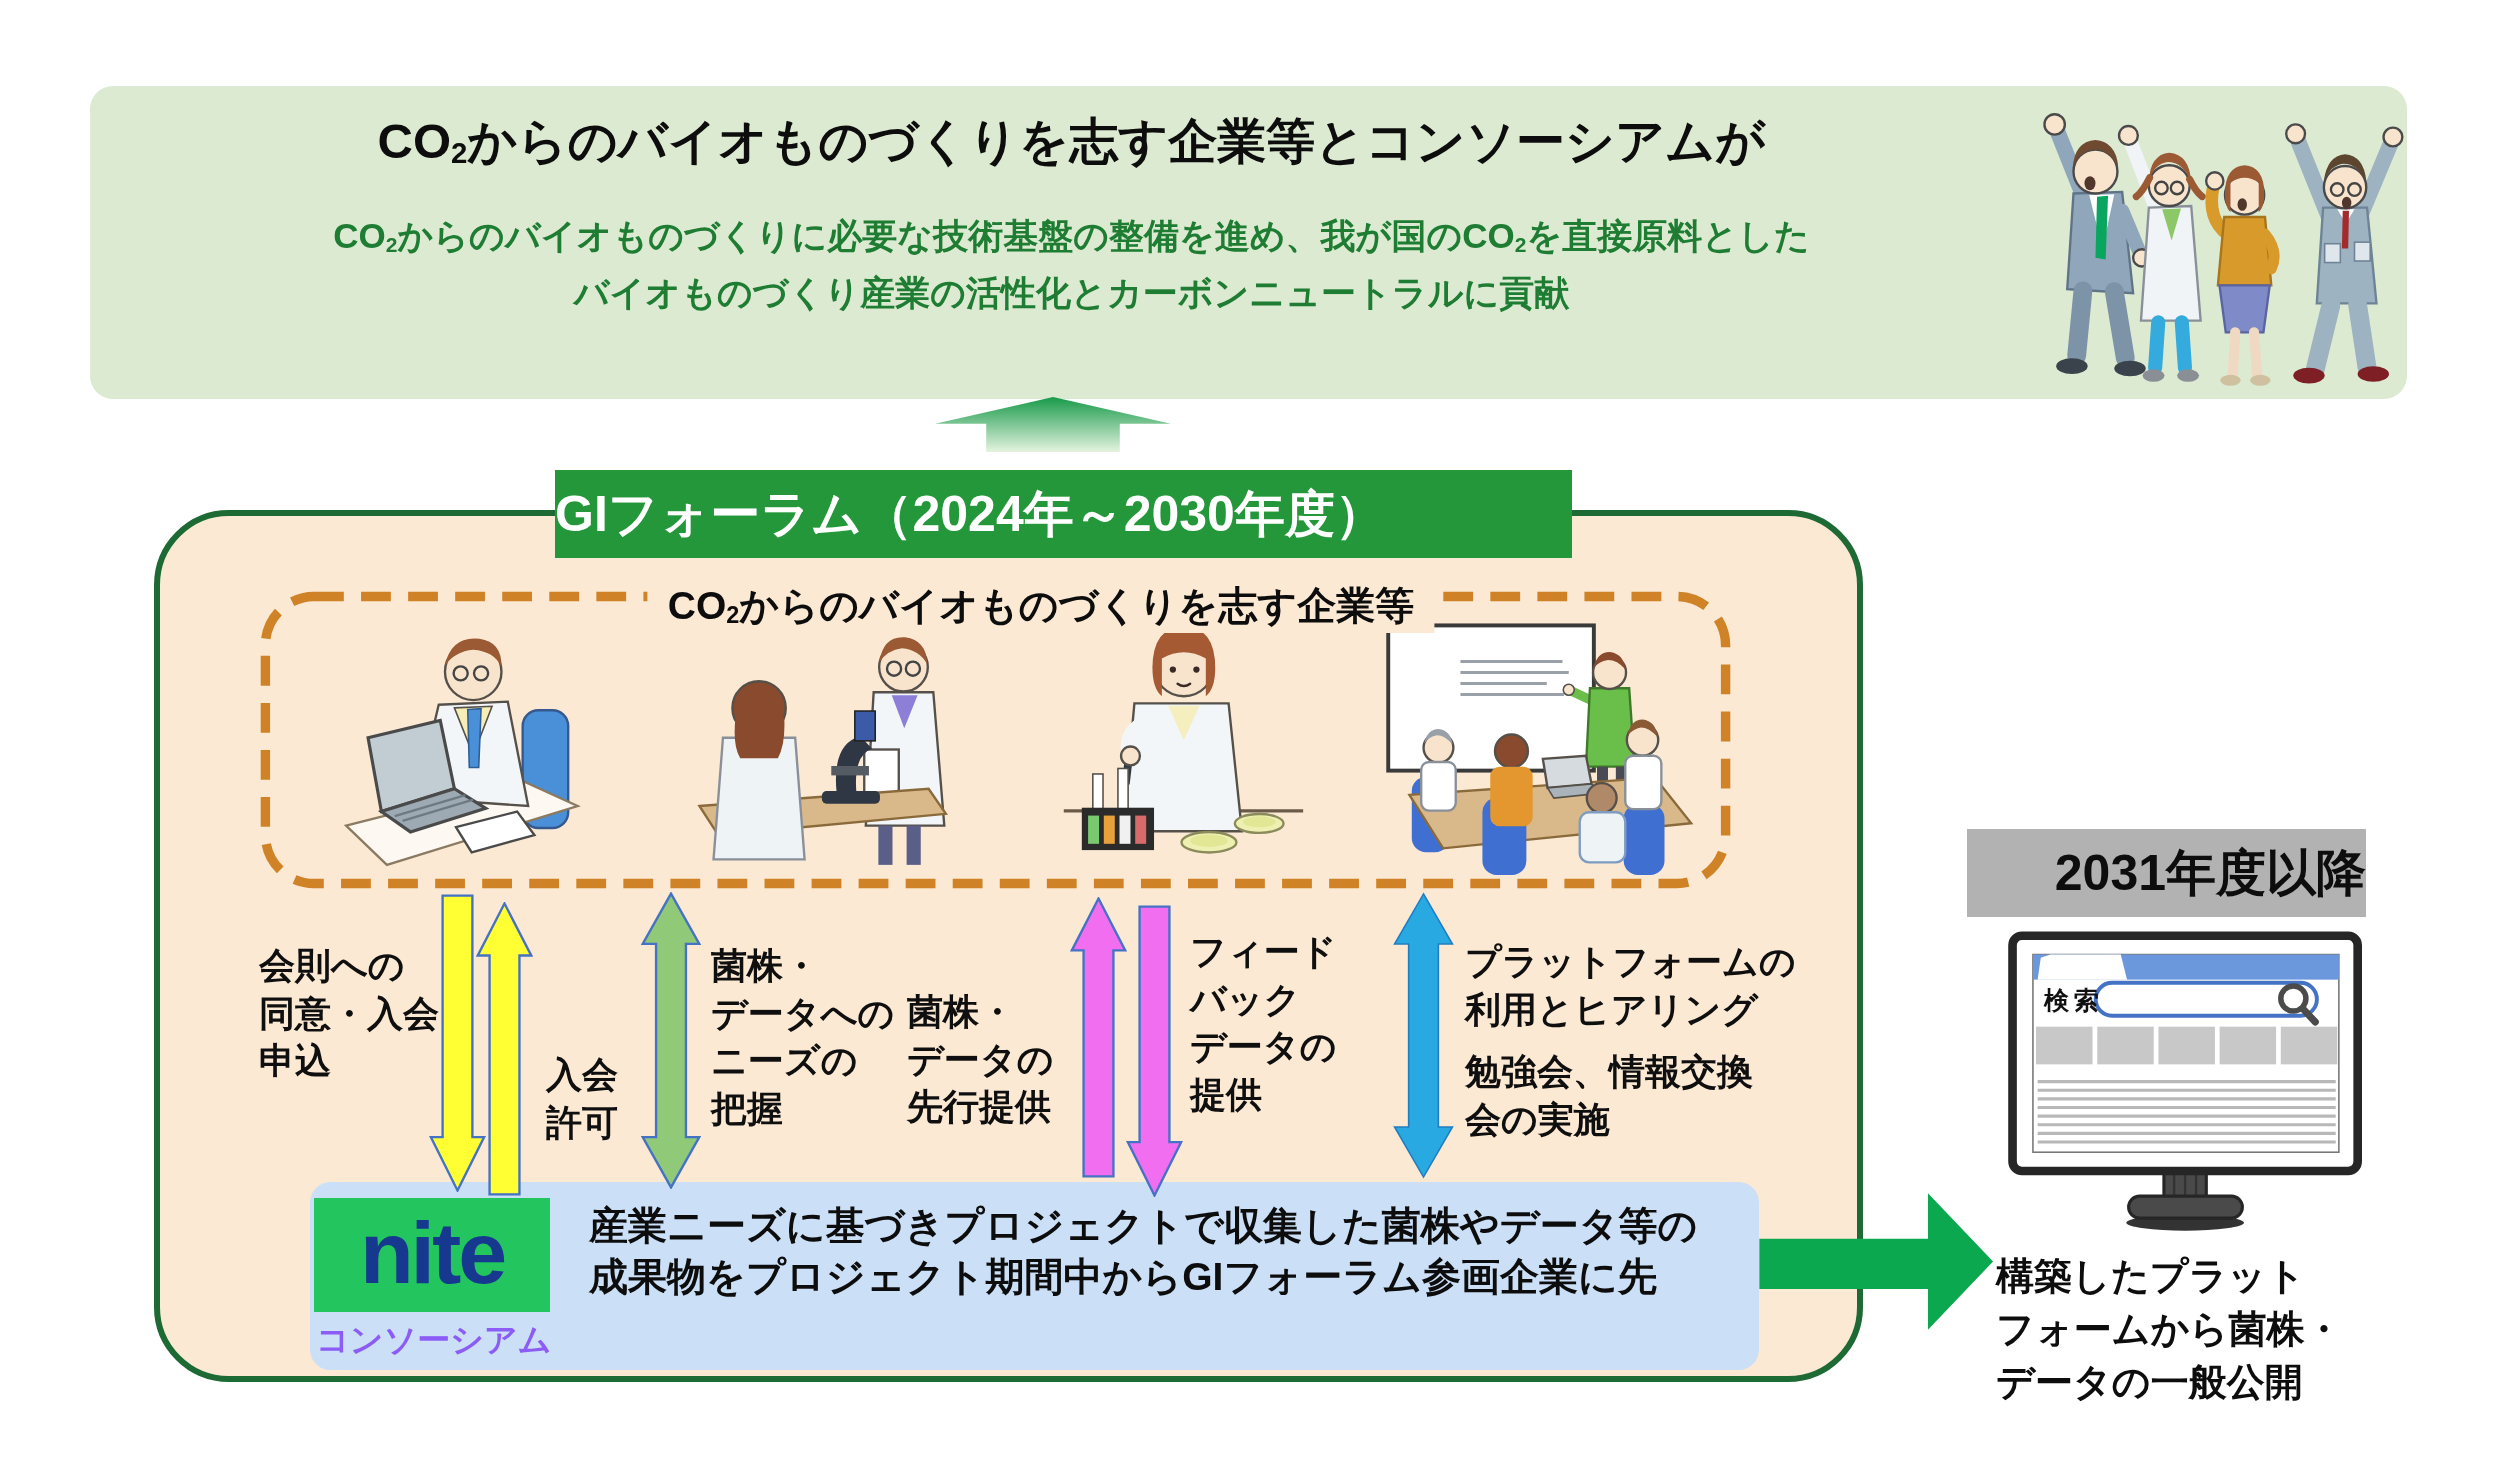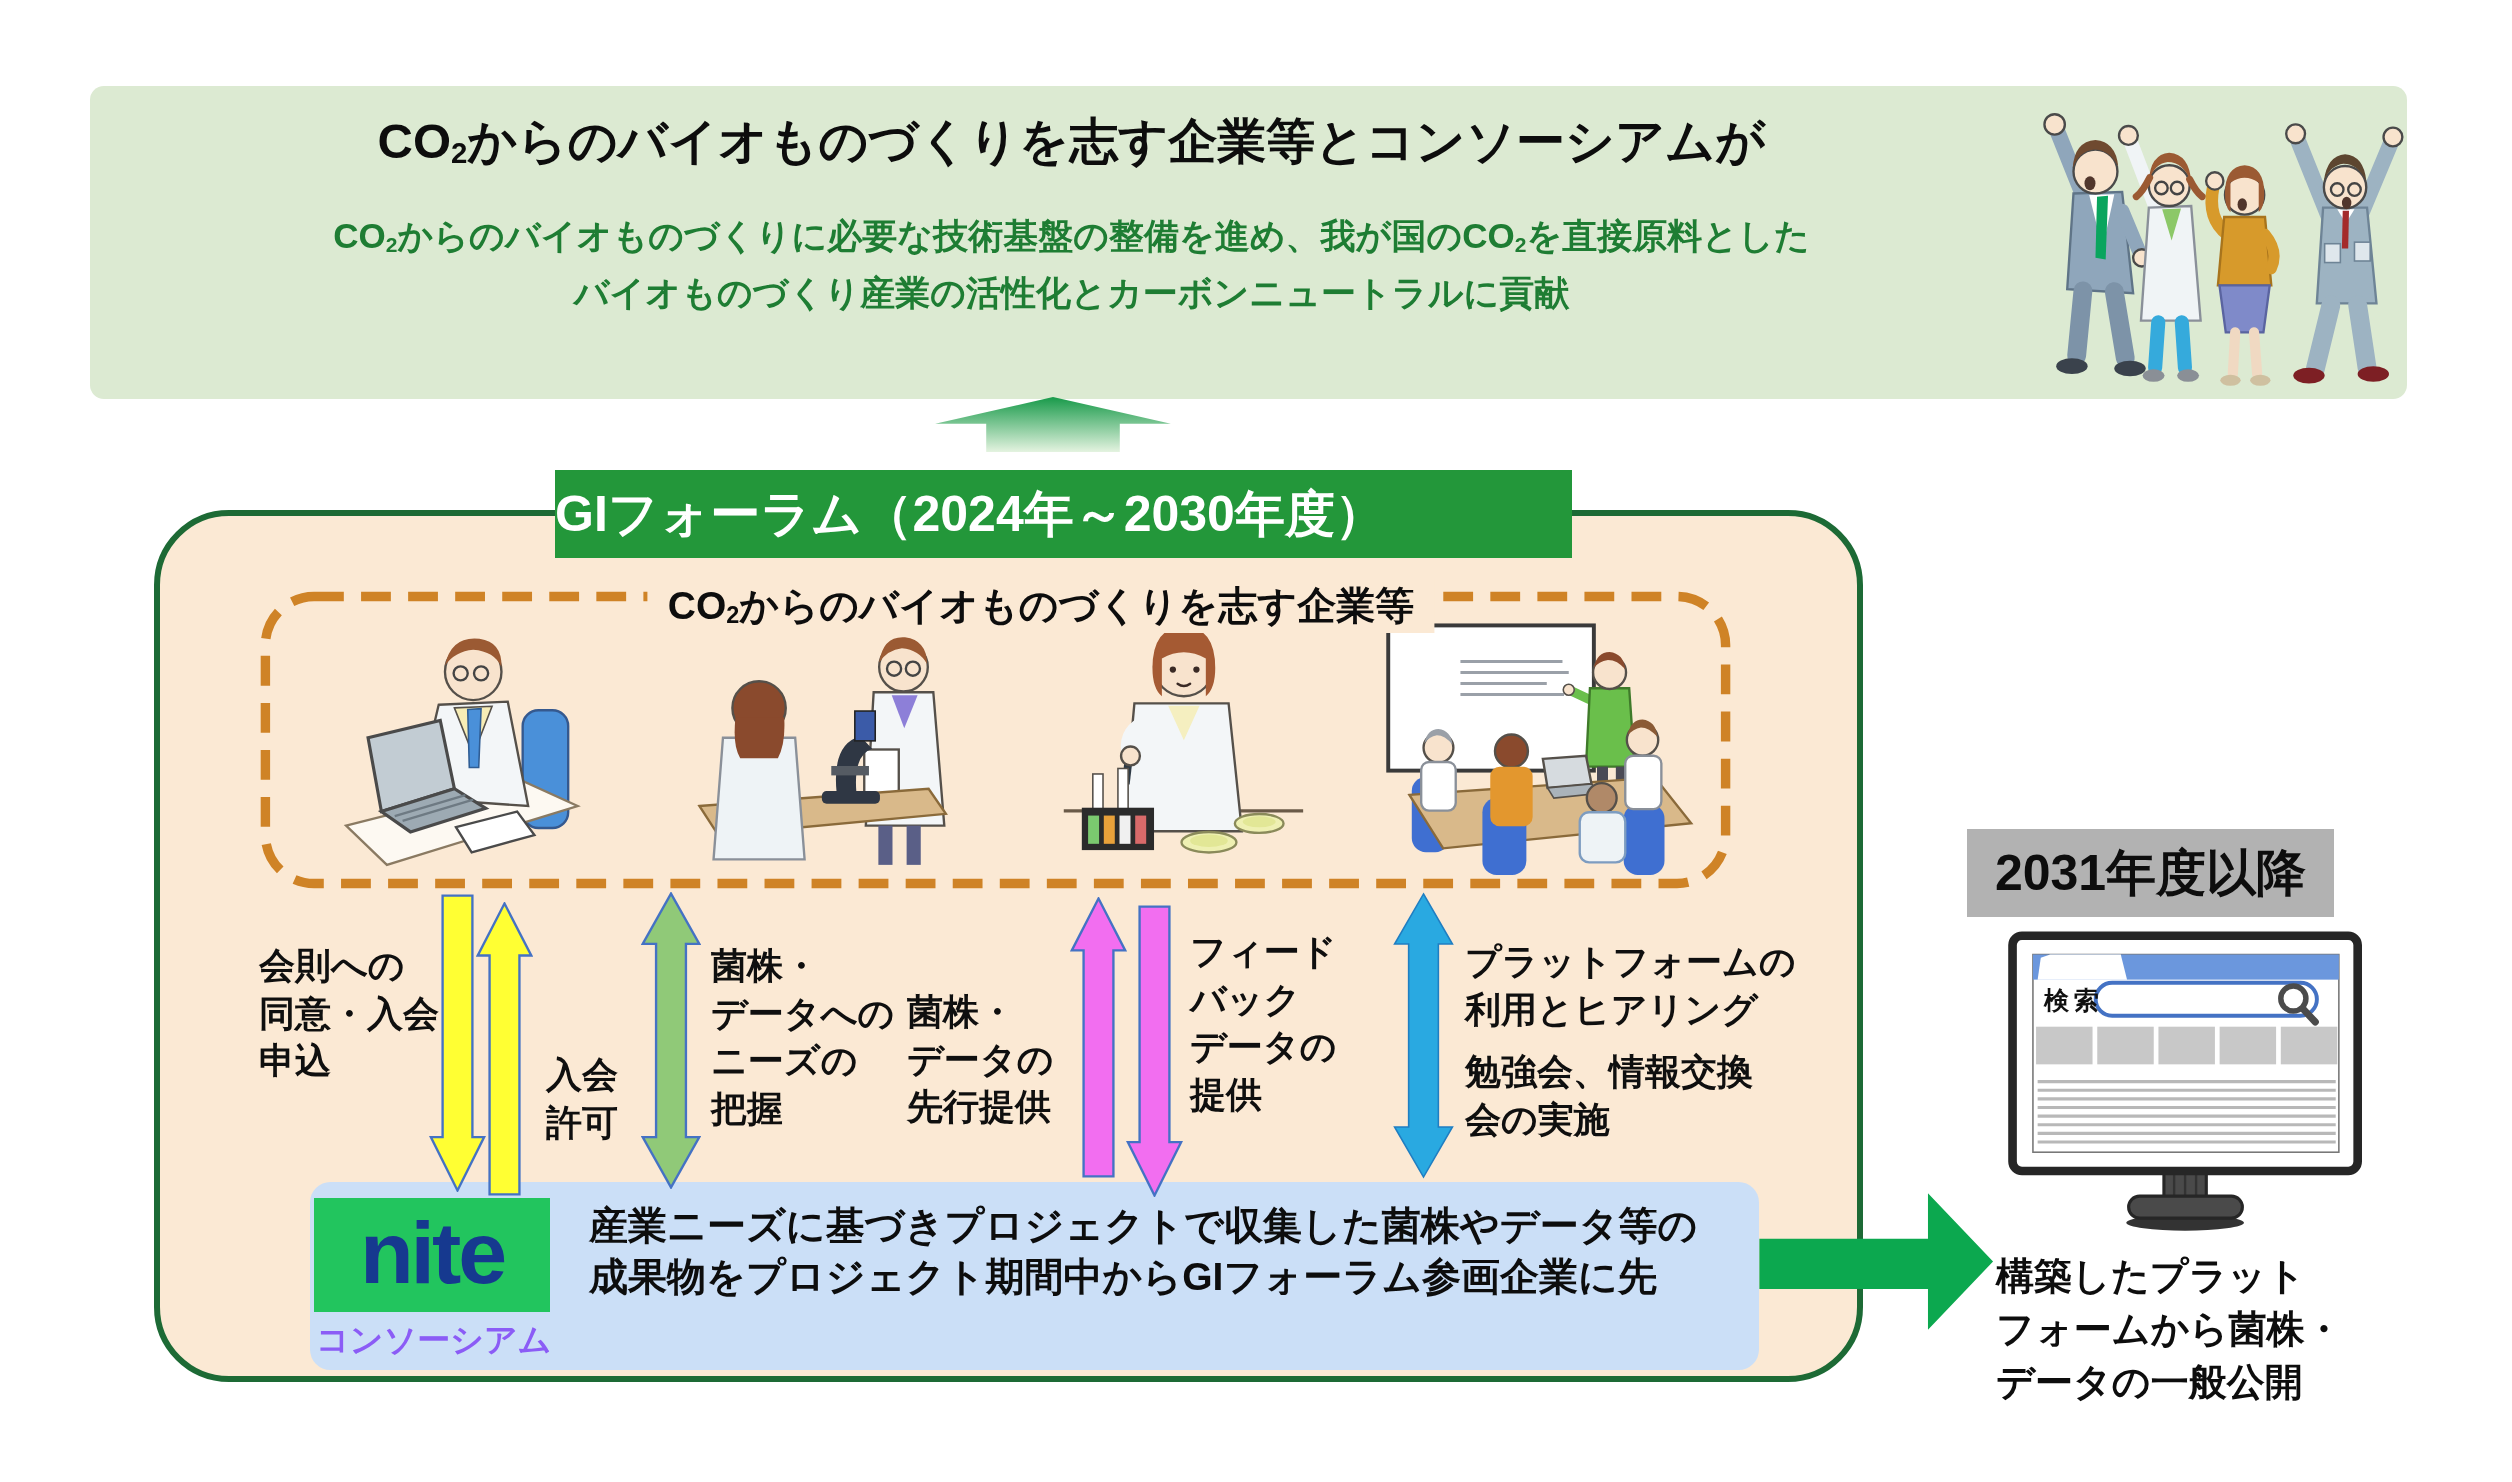--- a/index.html
+++ b/index.html
@@ -4,21 +4,21 @@
 <style>
   html,body{margin:0;padding:0}
   body{
     width:2512px;height:1483px;position:relative;background:#ffffff;
     font-family:"Liberation Sans","DejaVu Sans",sans-serif;overflow:hidden;
   }
   .abs{position:absolute}
   sub{font-size:.6em;vertical-align:-.18em}
 
   
-  .banner{left:90px;top:86px;width:2317px;height:313px;background:#dcead2;border-radius:14px;z-index:1}
+  .banner{left:90px;top:86px;width:2317px;height:313px;background:#dcead2;border-radius:23px;z-index:1}
   .banner-text{position:absolute;left:27.5px;top:20.4px;width:1908px;text-align:center}
   .title-line{font-size:49px;font-weight:bold;color:#0d0d0d;line-height:71px;white-space:nowrap}
   .title-line .red{color:#ff0000}
   .sub-line{font-size:35px;font-weight:bold;color:#1e7d33;line-height:49px;white-space:nowrap}
   .sub-gap{margin-top:22px}
 
   
   .main-box{left:154px;top:510px;width:1709px;height:872px;background:#fbe9d4;
     border:6.3px solid #1d6a35;border-radius:75px;box-sizing:border-box;z-index:1}
   .forum-header{left:555px;top:470px;width:1017px;height:88px;background:#23973a;color:#ffffff;
@@ -30,22 +30,22 @@
   .lbl{font-size:36px;font-weight:bold;color:#0f0f0f;line-height:1.32;white-space:pre-line;z-index:7}
 
   
   .blue-box{left:310px;top:1182px;width:1449px;height:188px;background:#cbdff7;border-radius:20.4px;z-index:4}
   .nite-rect{left:314px;top:1198px;width:236px;height:114px;background:#22c55e;text-align:center;z-index:5}
   .nite-word{font-size:88px;font-weight:bold;color:#16398f;line-height:110px;letter-spacing:-3.1px}
   .consortium-name{left:316px;top:1318px;width:236px;font-size:33px;font-weight:bold;color:#8b5cf6;z-index:5}
   .blue-box-text{left:589px;top:1200px;width:1162px;font-size:39px;font-weight:bold;color:#0d0d0d;line-height:51px;z-index:5;white-space:nowrap}
 
   
-  .year-box{left:1967px;top:829px;width:367px;height:88px;background:#b2b2b2;color:#0d0d0d;
-    font-size:50px;font-weight:bold;text-align:center;line-height:88px;z-index:2}
+  .year-box{left:1967px;top:829px;width:399px;height:88px;background:#b2b2b2;color:#0d0d0d;
+    font-size:50px;font-weight:bold;text-align:right;line-height:88px;z-index:2}
   .publish-text{left:1996px;top:1250px;font-size:38px;font-weight:bold;color:#0d0d0d;line-height:53px;white-space:pre-line;z-index:2}
 
   svg{display:block}
   .z3{z-index:3}.z5{z-index:5}.z6{z-index:6}
 </style>
 </head>
 <body>
 
 <div class="abs banner">
   <div class="banner-text">

